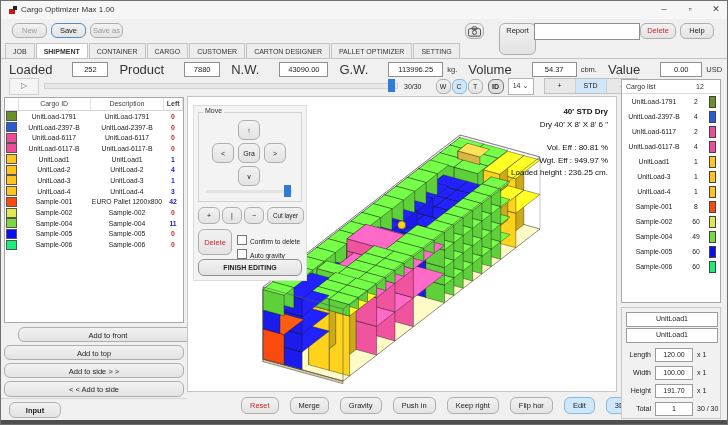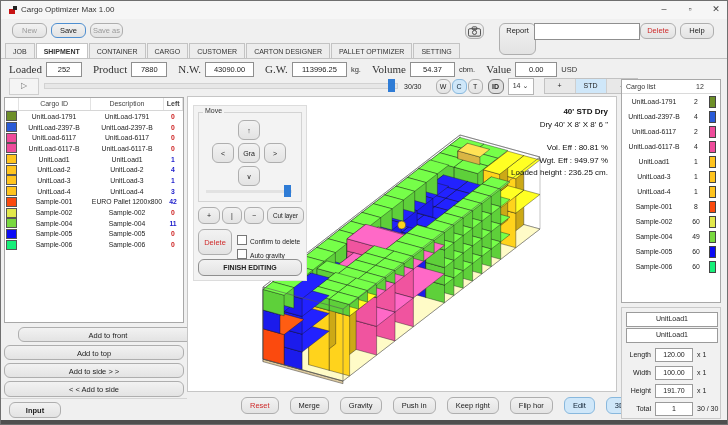--- a/index.html
+++ b/index.html
@@ -19,21 +19,21 @@
   .btn.activeblue{background:#cfe7f9;border-color:#88b8dd;color:#123;}
   
   #tabs{left:4px;top:42px;height:16px;display:flex;}
   .tab{font-size:7px;color:#333;padding:0 7px;line-height:15px;border:1px solid #c3c3c3;border-bottom:none;
        background:#ededed;margin-right:1px;}
   .tab.active{background:#fff;font-weight:bold;position:relative;}
   #tabline{left:0;top:57px;width:728px;height:1px;background:#c3c3c3;}
   
   #fields{left:8px;top:60px;height:16px;display:flex;align-items:center;}
   .field{display:flex;align-items:center;margin-right:11px;}
-  .field .lb{font-size:11px;color:#333;margin-right:4px;font-family:Liberation Serif, serif;}
+  .field .lb{font-size:13px;color:#333;margin-right:20px;}
   .field .vl{border:1px solid #8f8f8f;background:#fff;font-size:7.5px;text-align:center;height:13px;line-height:13px;}
   .field .un{font-size:7.5px;color:#333;margin-left:4px;}
   .field:nth-child(1) .vl{width:34px}.field:nth-child(2) .vl{width:34px}.field:nth-child(3) .vl{width:47px}
   .field:nth-child(4) .vl{width:53px}.field:nth-child(5) .vl{width:43px}.field:nth-child(6) .vl{width:40px}
   
   #playerrow{left:8px;top:77px;height:16px;display:flex;align-items:center;}
   #playbtn{width:28px;height:15px;background:#f4f4f4;border:1px solid #cfcfcf;font-size:8px;color:#777;
            text-align:center;line-height:14px;margin-right:5px;}
   #track{width:352px;height:4px;background:#e7e7e7;border:1px solid #d2d2d2;position:relative;margin-right:6px;}
   #thumb{position:absolute;right:2px;top:-5px;width:7px;height:13px;background:#2f7cd6;}

